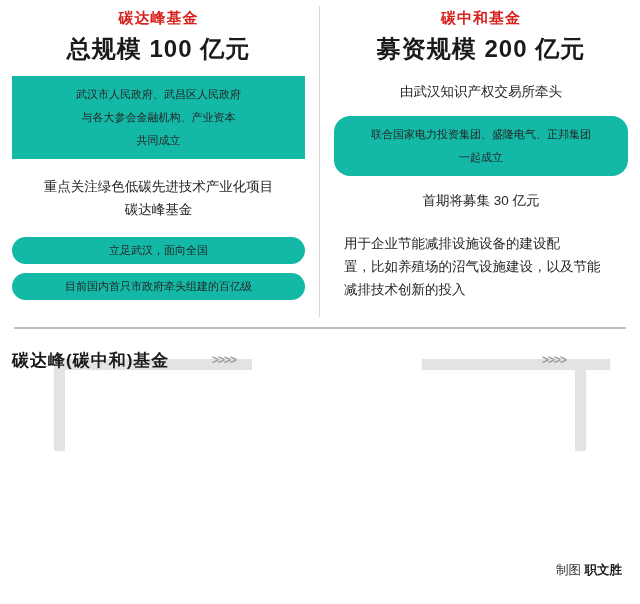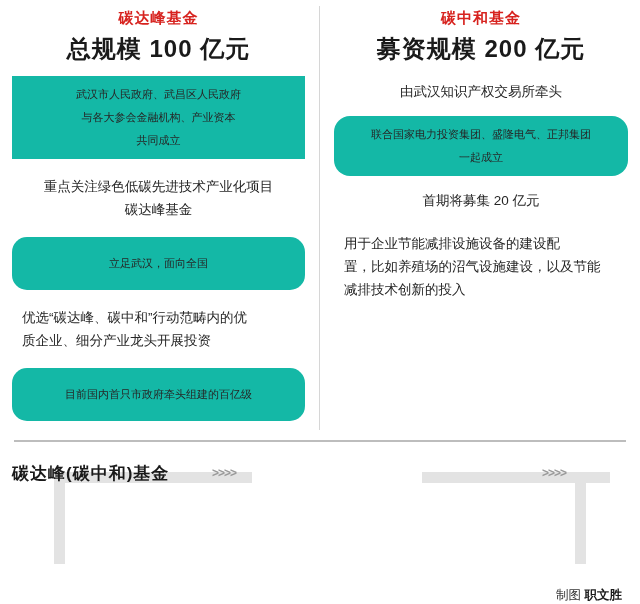--- a/index.html
+++ b/index.html
@@ -69,21 +69,21 @@
     font-size: 13.5px;
     line-height: 23px;
     padding: 7px 6px;
     margin-bottom: 9px;
     color: #262626;
   }
   .plain.tight {
     padding: 4px 6px;
   }
   .band.tight {
-    padding: 15px 6px;
+    padding: 2px 6px;
     border-radius: 15px;
   }
   .just {
     text-align: justify;
     text-align-last: left;
     padding-left: 10px;
     padding-right: 10px;
   }
 
   
@@ -174,21 +174,21 @@
 
   
   .loop .mask {
     position: absolute;
     background: #ffffff;
   }
 
   .credit {
     position: absolute;
     right: 18px;
-    bottom: 0;
+    bottom: 25px;
     font-size: 12.5px;
     color: #1a1a1a;
     font-weight: bold;
     margin-left: 33px;
   }
   .credit .label {
     font-weight: normal;
     color: #333;
   }
 </style>
@@ -202,33 +202,31 @@
     <div class="col col-left">
       <div class="col-title">碳达峰基金</div>
       <div class="col-head">总规模 100 亿元</div>
 
       <div class="band" style="white-space:pre-line;">武汉市人民政府、武昌区人民政府
 与各大参会金融机构、产业资本
 共同成立</div>
       <div class="plain" style="white-space:pre-line;">重点关注绿色低碳先进技术产业化项目
 碳达峰基金</div>
       <div class="band tight">立足武汉，面向全国</div>
-      <div class="plain just" style="white-space:pre-line;">优选“碳达峰、碳中和”行动范畴内的优
-质企业、细分产业龙头开展投资</div>
       <div class="band tight">目前国内首只市政府牵头组建的百亿级</div>
     </div>
 
     <div class="col col-right">
       <div class="col-title">碳中和基金</div>
       <div class="col-head">募资规模 200 亿元</div>
 
       <div class="plain tight">由武汉知识产权交易所牵头</div>
       <div class="band" style="white-space:pre-line;border-radius:16px;">联合国家电力投资集团、盛隆电气、正邦集团
 一起成立</div>
-      <div class="plain tight">首期将募集 20 亿元</div>
+      <div class="plain tight">首期将募集 30 亿元</div>
       <div class="plain just" style="white-space:pre-line;">用于企业节能减排设施设备的建设配
 置，比如养殖场的沼气设施建设，以及节能
 减排技术创新的投入</div>
     </div>
   </div>
 
   <hr class="hr-strong">
 
 
   <div class="loop">

